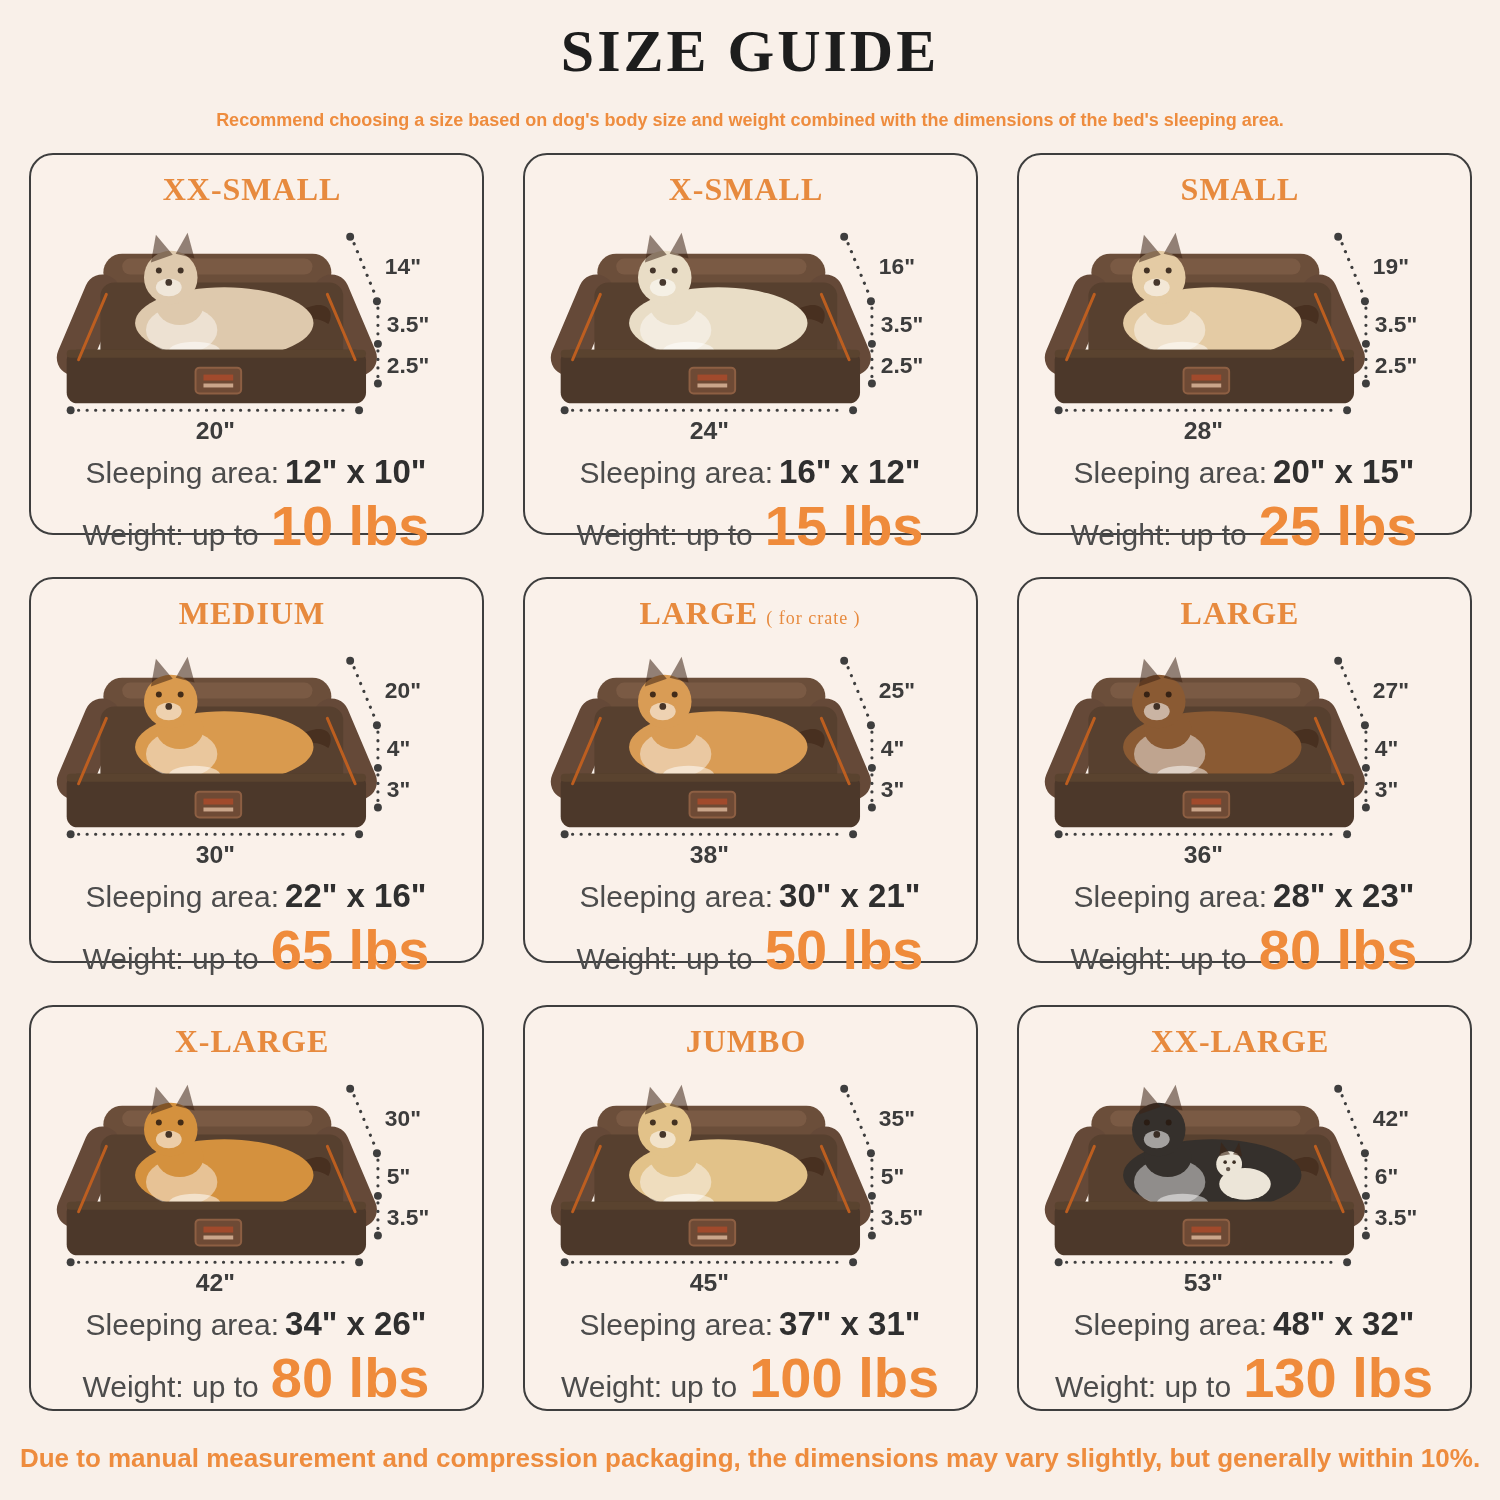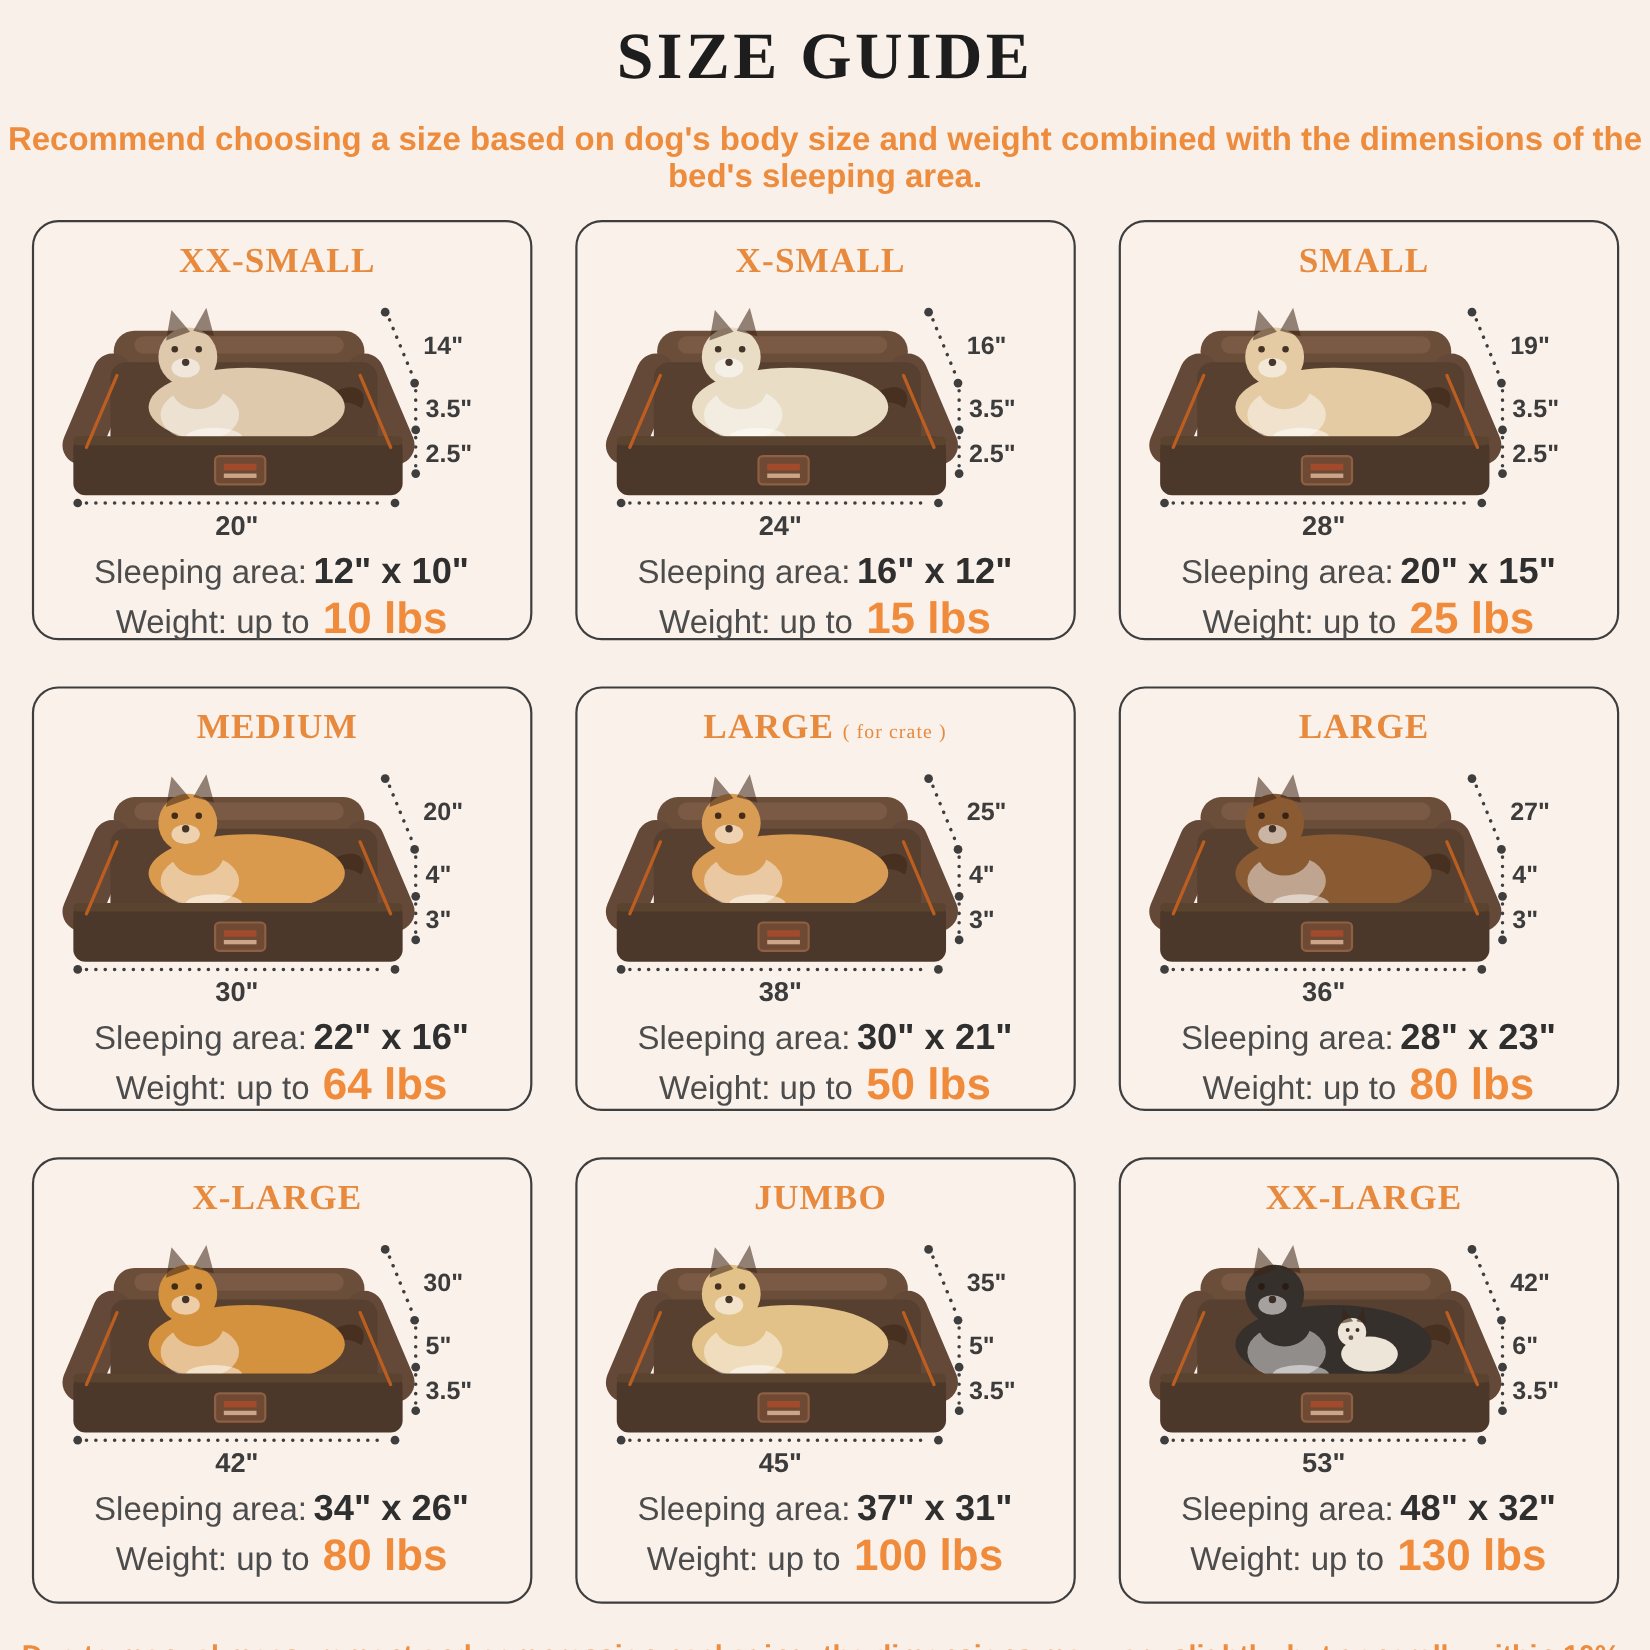--- a/index.html
+++ b/index.html
@@ -13,21 +13,21 @@
 
   
   .hdr{text-align:center;}
   .main-title{
     margin:6px 0 0;
     font-family:"Liberation Serif",serif;
     font-weight:700;font-size:60px;letter-spacing:3px;color:#1d1d1d;
   }
   .subtitle{
     margin:24px 0 0;
-    font-size:30px;font-weight:700;color:#ee8c3e;
+    font-size:18px;font-weight:700;color:#ee8c3e;
   }
 
   
   .grid{
     display:grid;
     grid-template-columns:repeat(3,455px);
     grid-template-rows:382px 386px 406px;
     gap:42px 39px;
     justify-content:center;
     margin-top:22px;
@@ -46,21 +46,21 @@
     font-family:"Liberation Serif",serif;
     font-weight:700;font-size:32px;letter-spacing:1px;color:#e78a3e;
     white-space:nowrap;
   }
   .card-title .suffix{font-size:18px;font-weight:400;margin-left:8px;}
   .illus-svg{width:451px;height:235px;margin-top:2px;flex:0 0 auto;}
 
   .sleep-line{margin:8px 0 0;font-size:30px;color:#4c4c4c;white-space:nowrap;}
   .sleep-line b{font-size:33px;color:#2f2f2f;font-weight:700;margin-left:6px;}
   .weight-line{margin:2px 0 0;font-size:30px;color:#4c4c4c;white-space:nowrap;display:flex;align-items:baseline;}
-  .weight-line b{font-size:40px;color:#ef8b3b;font-weight:700;margin-left:12px;}
+  .weight-line b{font-size:56px;color:#ef8b3b;font-weight:700;margin-left:12px;}
 
   .footnote{
     text-align:center;margin-top:32px;
     font-size:26px;font-weight:700;color:#ee8c3e;
   }
 
   
   .dim{font-family:"Liberation Sans",sans-serif;font-weight:700;font-size:23px;fill:#3c3c3c;}
   .dim-w{font-size:25px;}
   .dot-line{stroke:#3e3e3e;stroke-width:3.2;stroke-linecap:round;stroke-dasharray:0.1 8.5;fill:none;}
@@ -202,21 +202,21 @@
           <use href="#bed-front"></use>
           <use href="#dim-lines"></use>
         <text class="dim" x="357" y="64">20"</text>
         <text class="dim" x="359" y="122">4"</text>
         <text class="dim" x="359" y="163">3"</text>
         <text class="dim dim-w" x="186" y="230" text-anchor="middle">30"</text>
       </svg>
       <p class="sleep-line"><span>Sleeping area:</span><b>22" x 16"</b></p>
       <p class="weight-line">
           <span>Weight: up to</span>
-          <b>64 lbs</b>
+          <b>65 lbs</b>
         </p>
     </section>
 
     <section class="card" style="--pet-color: #d99c55;">
       <h2 class="card-title"><span>LARGE</span><span class="suffix">( for crate )</span></h2>
       <svg class="illus-svg" viewBox="0 0 455 235">
         <use href="#bed-shape"></use>
           <use href="#pet-shape" class="pet"></use>
           <use href="#bed-front"></use>
           <use href="#dim-lines"></use>

